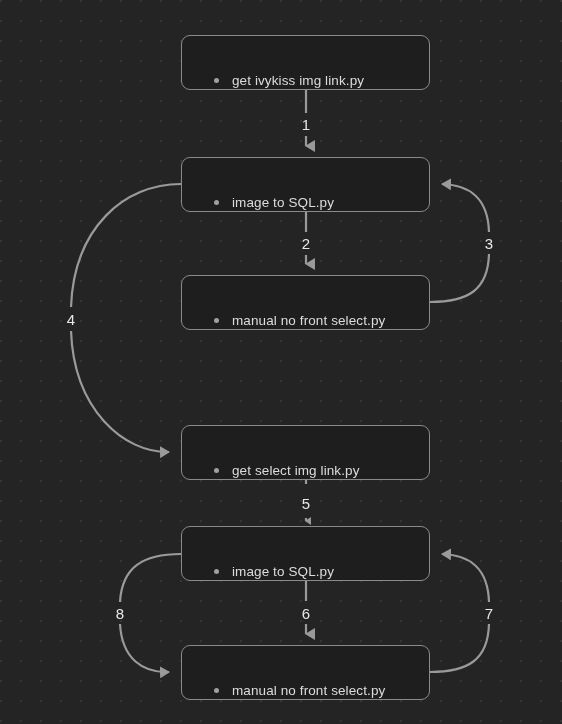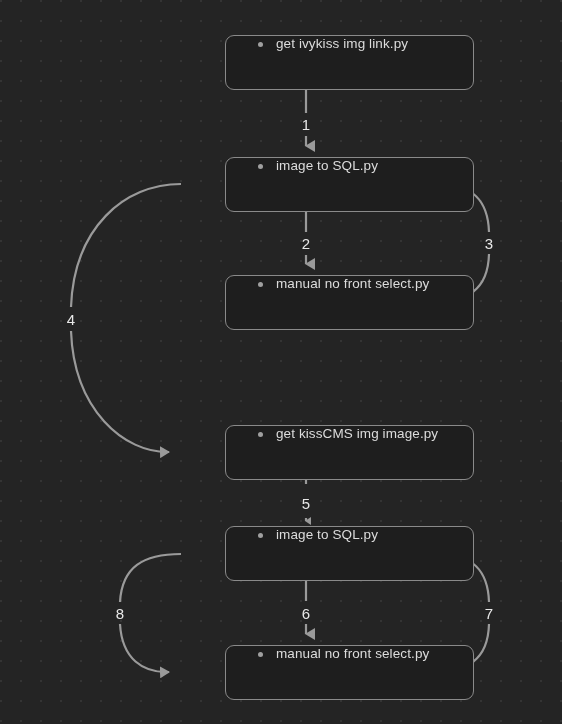--- a/index.html
+++ b/index.html
@@ -27,22 +27,21 @@
     height: 724px;
     pointer-events: none;
   }
   .node {
     position: absolute;
     box-sizing: border-box;
     background: #1e1e1e;
     border: 1px solid #8a8a8a;
     border-radius: 9px;
     display: flex;
-    align-items: flex-start;
-    margin-left: 44px;
+    align-items: flex-end;
   }
   .node-inner {
     display: flex;
     align-items: center;
     padding-left: 32px;
     width: 100%;
   }
   .bullet {
     width: 5px;
     height: 5px;
@@ -148,21 +147,21 @@
   <div class="node" style="left:181px; top:275px; width:249px; height:55px;">
     <div class="node-inner">
       <span class="bullet"></span>
       <span class="node-label">manual no front select.py</span>
     </div>
   </div>
 
   <div class="node" style="left:181px; top:425px; width:249px; height:55px;">
     <div class="node-inner">
       <span class="bullet"></span>
-      <span class="node-label">get kissCMS img image.py</span>
+      <span class="node-label">get select img link.py</span>
     </div>
   </div>
 
   <div class="node" style="left:181px; top:526px; width:249px; height:55px;">
     <div class="node-inner">
       <span class="bullet"></span>
       <span class="node-label">image to SQL.py</span>
     </div>
   </div>
 

